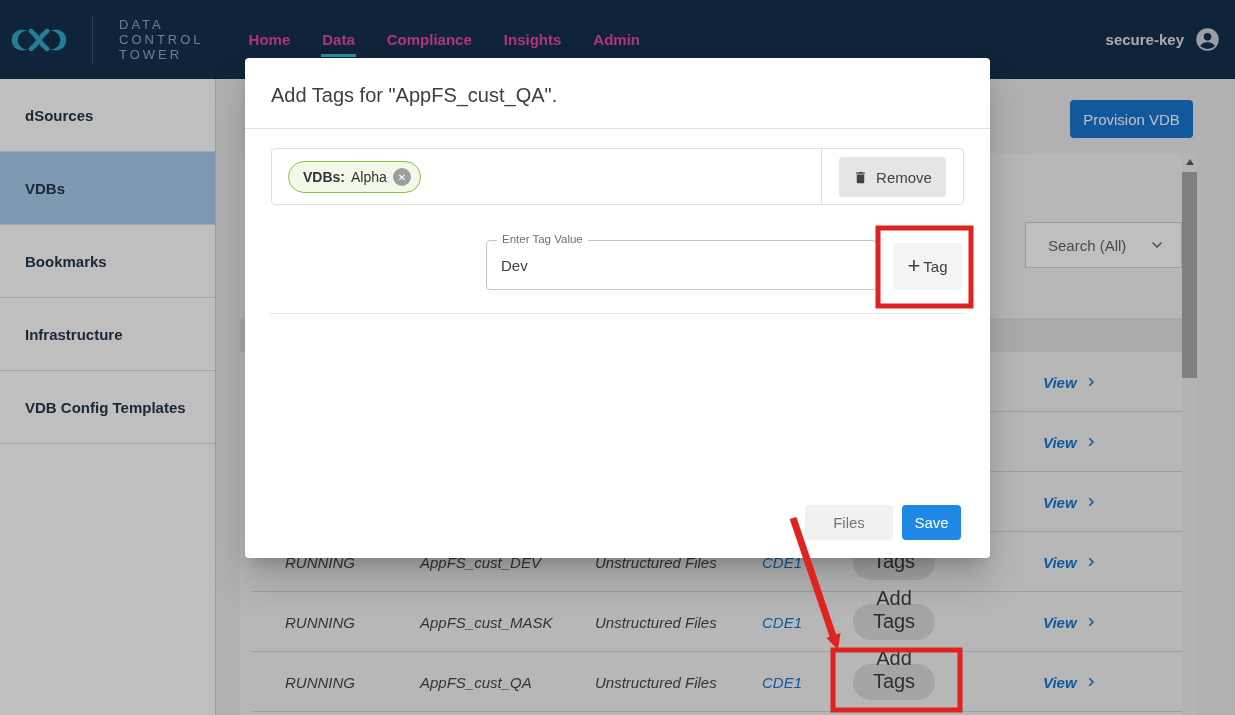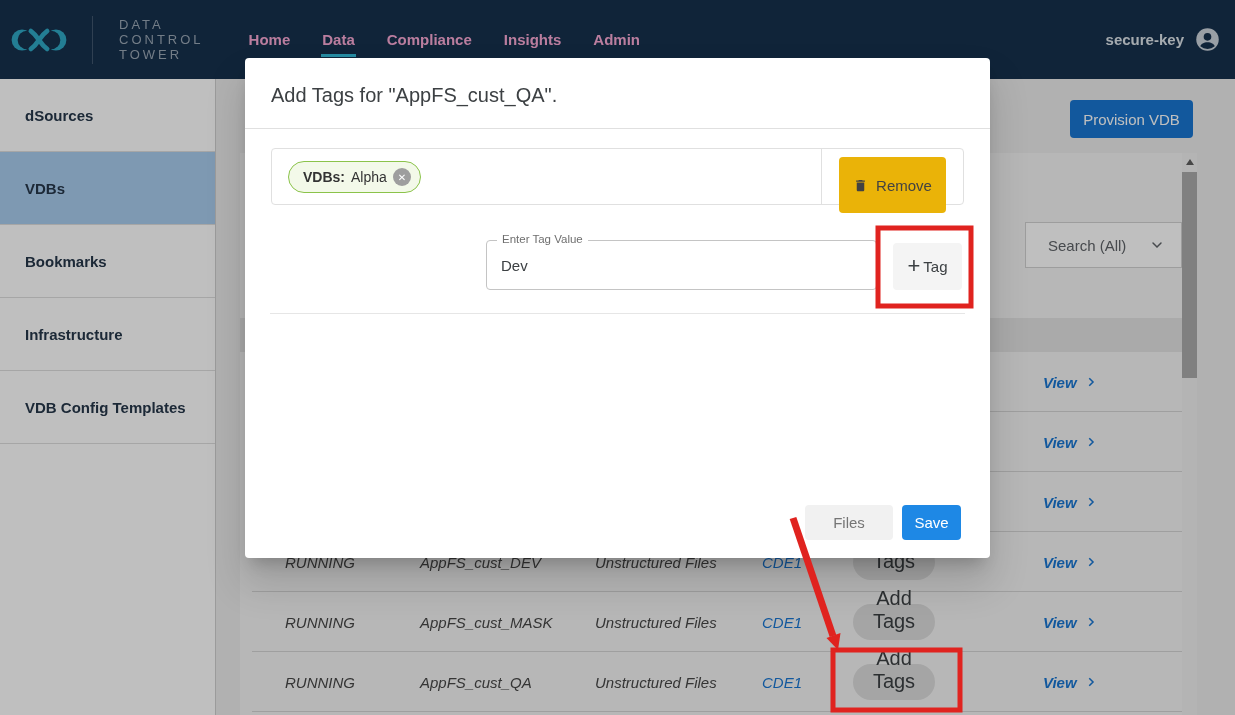--- a/index.html
+++ b/index.html
@@ -11,21 +11,21 @@
 
   
   .navbar {
     position:absolute; left:0; top:0; width:1235px; height:79px;
     background:#16304c; display:flex; align-items:center; padding-left:10px; z-index:1;
   }
   .logo-wrap { display:flex; align-items:center; }
   .logo-sep { width:1px; height:48px; background:#41566e; margin:0 26px 0 24px; }
   .logo-text { color:#9aa7b5; font-size:13px; letter-spacing:3px; line-height:15px; font-weight:400; }
   .nav-items { display:flex; gap:30px; margin-left:44px; }
-  .nav-item { color:#f9a8d4; font-size:15px; font-weight:bold; padding:8px 1px 6px; cursor:pointer; border-bottom:3px solid transparent; }
+  .nav-item { color:#ec4899; font-size:15px; font-weight:bold; padding:8px 1px 6px; cursor:pointer; border-bottom:3px solid transparent; }
   .nav-item.active { border-bottom-color:#33bbd8; }
   .nav-user { margin-left:auto; margin-right:14px; display:flex; align-items:center; gap:10px; }
   .nav-user .uname { color:#dde4ea; font-size:15px; font-weight:bold; }
 
   
   .sidebar { position:absolute; left:0; top:79px; width:216px; height:636px; background:#ffffff; border-right:1px solid #cfcfcf; }
   .side-item {
     height:73px; display:flex; align-items:center; padding-left:25px;
     font-size:15px; font-weight:bold; color:#26374a; border-bottom:1px solid #dedede; cursor:pointer;
   }
@@ -79,22 +79,22 @@
     background:#f3f9e9; display:inline-flex; align-items:center; gap:6px; padding:0 9px 0 14px;
     font-size:14px; color:#333;
   }
   .chip b { font-weight:bold; }
   .chip-x {
     width:18px; height:18px; border-radius:50%; background:#9e9e9e; color:#fff; font-size:10px;
     display:flex; align-items:center; justify-content:center; cursor:pointer;
   }
   .tagbox-sep { position:absolute; right:141px; top:0; bottom:0; width:1px; background:#e0e0e0; }
   .remove-btn {
-    position:absolute; right:17px; top:8px; width:107px; height:56px; border:none; border-radius:4px;
-    background:#eab308; display:flex; align-items:center; justify-content:center; gap:8px;
+    position:absolute; right:17px; top:8px; width:107px; height:40px; border:none; border-radius:4px;
+    background:#e5e5e5; display:flex; align-items:center; justify-content:center; gap:8px;
     font-family:inherit; font-size:15px; color:#424242; cursor:pointer;
   }
   .mfield { position:absolute; height:50px; border:1px solid #c4c4c4; border-radius:4px; background:#fff; }
   .mfield label { position:absolute; top:-8px; left:10px; background:#fff; padding:0 5px; font-size:11.5px; color:#6f6f6f; }
   .mfield input { width:100%; height:100%; border:none; outline:none; background:none; padding:0 14px; font-size:15px; color:#3c4043; font-family:inherit; }
   .f-key { left:28px; top:182px; width:204px; }
   .f-val { left:241px; top:182px; width:391px; }
   .tag-add-btn {
     position:absolute; left:648px; top:185px; width:69px; height:47px; border:none; border-radius:4px;
     background:#f4f4f4; display:flex; align-items:center; justify-content:center; gap:3px;

